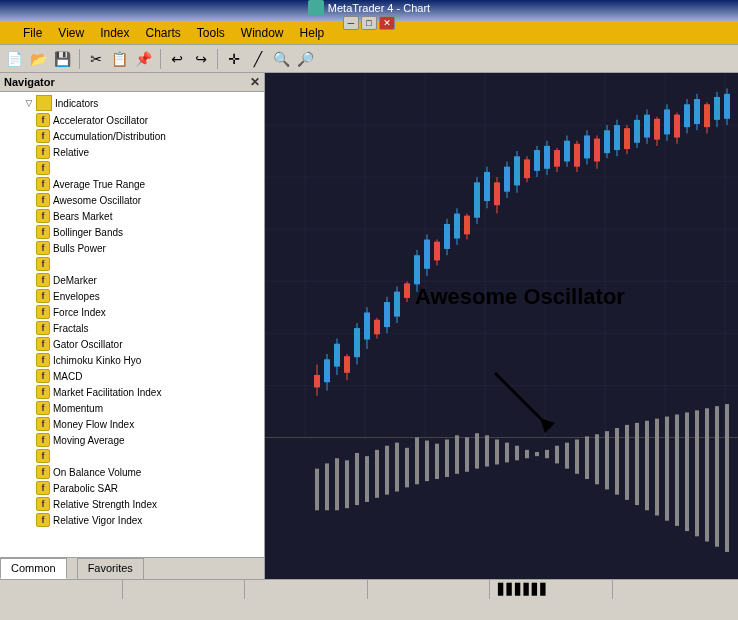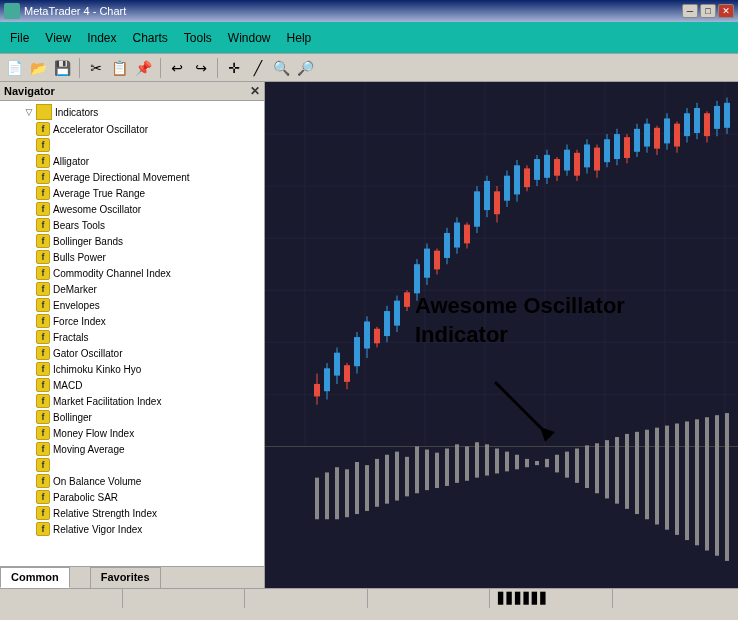--- a/index.html
+++ b/index.html
@@ -14,20 +14,21 @@
 
     
     .title-bar {
       background: linear-gradient(to bottom, #0a246a, #a6b5d7);
       height: 22px;
       display: flex;
       align-items: center;
       justify-content: space-between;
       padding: 0 4px;
       color: white;
+      flex-direction: column;
     }
     .title-bar-left {
       display: flex;
       align-items: center;
       gap: 4px;
       font-size: 11px;
     }
     .title-bar-icon {
       width: 16px; height: 16px;
       background: #4a9;
@@ -44,25 +45,25 @@
       font-size: 9px;
       display: flex; align-items: center; justify-content: center;
       cursor: pointer;
       background: #d4d0c8;
       color: #000;
     }
     .tb-btn.close { background: #c0392b; color: white; }
 
     
     .menu-bar {
-      background: #14b8a6;
-      height: 32px;
-      display: flex;
-      align-items: center;
-      padding: 0 4px;
+      background: #eab308;
+      height: 23px;
+      display: flex;
+      align-items: center;
+      padding: 0 17px;
       gap: 4px;
       border-bottom: 1px solid #a0a0a0;
     }
     .menu-item {
       padding: 2px 6px;
       cursor: pointer;
       font-size: 12px;
     }
 
     
@@ -181,22 +182,21 @@
       border-top: 1px solid #a0a0a0;
       height: 22px;
     }
     .nav-tab {
       padding: 3px 10px;
       font-size: 11px;
       cursor: pointer;
       border: 1px solid #a0a0a0;
       border-bottom: none;
       background: #d4d0c8;
-      margin-right: 20px;
-      font-weight: bold;
+      margin-right: 10px;
     }
     .nav-tab.active {
       background: #fff;
       border-bottom: 1px solid #fff;
     }
 
     
     .chart-area {
       flex: 1;
       background: #fff;
@@ -311,60 +311,59 @@
 
           <div id="indicator-list">
               <div class="tree-item">
       <div style="width:34px;flex-shrink:0;"></div>
       <div class="indicator-icon">f</div>
       <span class="tree-label">Accelerator Oscillator</span>
     </div>
               <div class="tree-item">
       <div style="width:34px;flex-shrink:0;"></div>
       <div class="indicator-icon">f</div>
-    </div>
-              <div class="tree-item">
-      <div style="width:34px;flex-shrink:0;"></div>
-      <div class="indicator-icon">f</div>
-      <span class="tree-label">Alligator</span>
-    </div>
-              <div class="tree-item">
-      <div style="width:34px;flex-shrink:0;"></div>
-      <div class="indicator-icon">f</div>
-      <span class="tree-label">Average Directional Movement</span>
+      <span class="tree-label">Accumulation/Distribution</span>
+    </div>
+              <div class="tree-item">
+      <div style="width:34px;flex-shrink:0;"></div>
+      <div class="indicator-icon">f</div>
+      <span class="tree-label">Relative</span>
+    </div>
+              <div class="tree-item">
+      <div style="width:34px;flex-shrink:0;"></div>
+      <div class="indicator-icon">f</div>
     </div>
               <div class="tree-item">
       <div style="width:34px;flex-shrink:0;"></div>
       <div class="indicator-icon">f</div>
       <span class="tree-label">Average True Range</span>
     </div>
               <div class="tree-item">
       <div style="width:34px;flex-shrink:0;"></div>
       <div class="indicator-icon">f</div>
       <span class="tree-label">Awesome Oscillator</span>
     </div>
               <div class="tree-item">
       <div style="width:34px;flex-shrink:0;"></div>
       <div class="indicator-icon">f</div>
-      <span class="tree-label">Bears Tools</span>
+      <span class="tree-label">Bears Market</span>
     </div>
               <div class="tree-item">
       <div style="width:34px;flex-shrink:0;"></div>
       <div class="indicator-icon">f</div>
       <span class="tree-label">Bollinger Bands</span>
     </div>
               <div class="tree-item">
       <div style="width:34px;flex-shrink:0;"></div>
       <div class="indicator-icon">f</div>
       <span class="tree-label">Bulls Power</span>
     </div>
               <div class="tree-item">
       <div style="width:34px;flex-shrink:0;"></div>
       <div class="indicator-icon">f</div>
-      <span class="tree-label">Commodity Channel Index</span>
     </div>
               <div class="tree-item">
       <div style="width:34px;flex-shrink:0;"></div>
       <div class="indicator-icon">f</div>
       <span class="tree-label">DeMarker</span>
     </div>
               <div class="tree-item">
       <div style="width:34px;flex-shrink:0;"></div>
       <div class="indicator-icon">f</div>
       <span class="tree-label">Envelopes</span>
@@ -395,21 +394,21 @@
       <span class="tree-label">MACD</span>
     </div>
               <div class="tree-item">
       <div style="width:34px;flex-shrink:0;"></div>
       <div class="indicator-icon">f</div>
       <span class="tree-label">Market Facilitation Index</span>
     </div>
               <div class="tree-item">
       <div style="width:34px;flex-shrink:0;"></div>
       <div class="indicator-icon">f</div>
-      <span class="tree-label">Bollinger</span>
+      <span class="tree-label">Momentum</span>
     </div>
               <div class="tree-item">
       <div style="width:34px;flex-shrink:0;"></div>
       <div class="indicator-icon">f</div>
       <span class="tree-label">Money Flow Index</span>
     </div>
               <div class="tree-item">
       <div style="width:34px;flex-shrink:0;"></div>
       <div class="indicator-icon">f</div>
       <span class="tree-label">Moving Average</span>
@@ -607,21 +606,20 @@
         <line x1="422" y1="326" x2="422" y2="440" stroke="#888" stroke-width="4"></line>
         <line x1="432" y1="324" x2="432" y2="445" stroke="#888" stroke-width="4"></line>
         <line x1="442" y1="322" x2="442" y2="450" stroke="#888" stroke-width="4"></line>
         <line x1="452" y1="320" x2="452" y2="455" stroke="#888" stroke-width="4"></line>
         <line x1="462" y1="318" x2="462" y2="460" stroke="#888" stroke-width="4"></line>
       </g>
     </svg>
 
     <div class="annotation">
       <span>Awesome Oscillator</span><br>
-      <span>Indicator</span>
     </div>
 
     <div class="annotation-arrow">
       <svg width="80" height="80" viewBox="0 0 80 80">
         <line x1="10" y1="10" x2="65" y2="65" stroke="black" stroke-width="3"></line>
         <polygon points="60,70 70,60 55,55" fill="black"></polygon>
       </svg>
     </div>
   </div>
 

